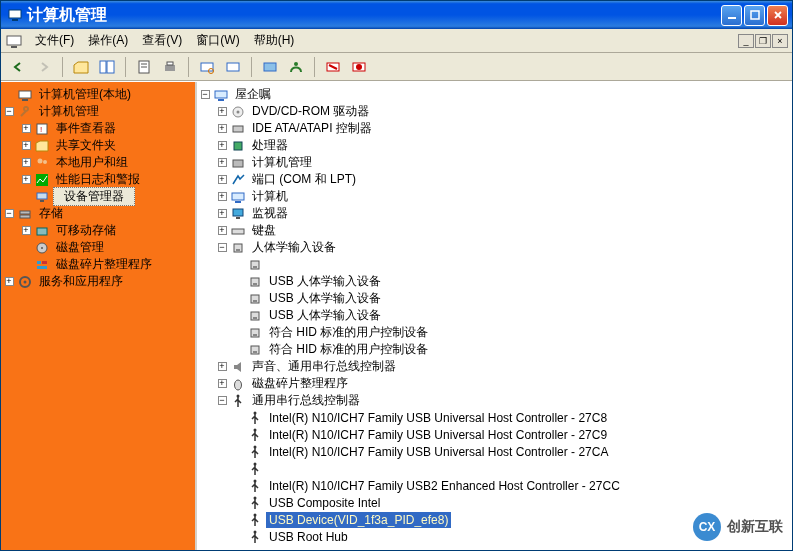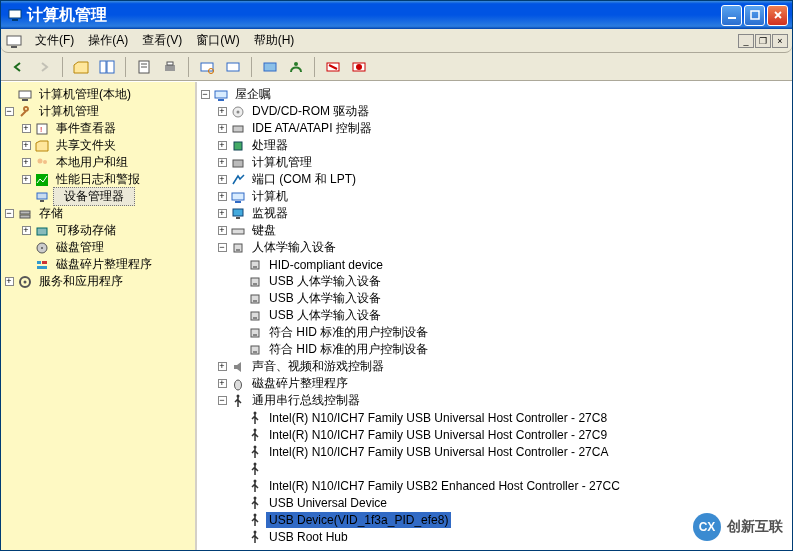--- a/index.html
+++ b/index.html
@@ -7,42 +7,42 @@
 
 .window { width: 793px; height: 551px; border: 1px solid #003c74; display: flex; flex-direction: column; background: #ece9d8; }
 .titlebar { height: 28px; background: linear-gradient(to bottom, #3c8cde 0%, #0054e3 10%, #0054e3 50%, #2a7ce0 90%, #0042ab 100%); display: flex; align-items: center; color: #fff; padding-left: 6px; }
 .titlebar .icon { width: 16px; height: 16px; display:inline-flex; align-items:center; justify-content:center; margin-right:4px; }
 .titlebar .title { flex: 1; font-weight: bold; font-size: 16px; }
 .winbtns { display: flex; gap: 2px; margin-right: 4px; }
 .winbtn { width: 21px; height: 21px; border-radius: 3px; border: 1px solid #fff; display:flex; align-items:center; justify-content:center; font-size:12px; font-weight:bold; color:#fff; }
 .winbtn.min, .winbtn.max { background: linear-gradient(to bottom,#5aa4f0,#2a6fd0); }
 .winbtn.close { background: linear-gradient(to bottom,#f08050,#d03020); }
 
-.menubar { height: 24px; background: #ece9d8; border-bottom: 1px solid #aca899; display:flex; align-items:center; padding-left: 4px; gap: 2px; position:relative;border-radius:7px; }
+.menubar { height: 24px; background: #ece9d8; border-bottom: 1px solid #aca899; display:flex; align-items:center; padding-left: 4px; gap: 2px; position:relative; }
 .menubar .mmc-icon { width: 18px; height:18px; display:flex; align-items:center; justify-content:center; margin-right:4px; }
 .menu-item { padding: 2px 6px; cursor: default; }
 .mdi-btns { position:absolute; right:4px; display:flex; gap:1px; }
 .mdi-btn { width:16px; height:14px; border:1px solid #888; background:#e8e4d6; font-size:9px; display:flex;align-items:center;justify-content:center; }
 
 .toolbar { height: 28px; background: #ece9d8; border-bottom: 1px solid #aca899; display:flex; align-items:center; padding-left: 6px; gap: 4px; }
 .tbtn { width: 22px; height: 22px; display:flex; align-items:center; justify-content:center; border:1px solid transparent; }
 .sep { width:1px; height:20px; background:#aca899; margin:0 3px; }
 
 .content { flex:1; display:flex; background:#fff; border-top:1px solid #fff; overflow:hidden; }
-.left-pane { width: 196px; border-right: 2px solid #d4d0c8; background:#fef9c3; overflow:auto; padding-top:4px; }
+.left-pane { width: 196px; border-right: 2px solid #d4d0c8; background:#f97316; overflow:auto; padding-top:4px; }
 .right-pane { flex:1; background:#fff; overflow:auto; padding-top:4px; }
 
 .tree-row { display:flex; align-items:center; height:17px; white-space:nowrap; padding-right:6px; }
 .tree-ind { display:inline-block; }
 .tw { width:16px; height:16px; display:inline-flex; align-items:center; justify-content:center; font-size:10px; color:#000; }
 .tw-box { width:9px; height:9px; border:1px solid #888; display:flex; align-items:center; justify-content:center; font-size:9px; line-height:7px; background:#fff; }
 .node-icon { width:16px; height:16px; display:inline-flex; align-items:center; justify-content:center; margin-right:3px; font-size:12px; }
 .node-label { padding:1px 3px; }
 .node-label.selected { background:#ece9d8; border:1px dotted #777; padding:0 10px; }
-.node-label.highlight { background:#316ac5; color:#000000; }
+.node-label.highlight { background:#316ac5; color:#fef9c3; }
 
 .watermark { position:absolute; right:10px; bottom:10px; display:flex; align-items:center; gap:6px; opacity:0.85;margin-top:37px; }
 .watermark .logo { width:28px; height:28px; border-radius:50%; background:#1a77c9; display:flex; align-items:center; justify-content:center; color:#fff; font-weight:bold; }
 
 svg { display:block; }
 </style>
 </head>
 <body>
 
 <div class="window">
@@ -445,21 +445,20 @@
   </div>
         <div class="tree-row">
     <span class="tree-ind" style="width:34px"></span>
           <span class="tw"></span>
           <span class="node-icon">
             <svg width="14" height="14">
               <rect x="3" y="3" width="8" height="8" fill="#ddd" stroke="#555"></rect>
               <rect x="5" y="8" width="4" height="2" fill="#888"></rect>
             </svg>
           </span>
-    <span class="node-label">HID-compliant device</span>
   </div>
         <div class="tree-row">
     <span class="tree-ind" style="width:34px"></span>
           <span class="tw"></span>
           <span class="node-icon">
             <svg width="14" height="14">
               <rect x="3" y="3" width="8" height="8" fill="#ddd" stroke="#555"></rect>
               <rect x="5" y="8" width="4" height="2" fill="#888"></rect>
             </svg>
           </span>
@@ -512,21 +511,21 @@
         <div class="tree-row">
     <span class="tree-ind" style="width:17px"></span>
           <span class="tw">
             <span class="tw-box">+</span>
           </span>
           <span class="node-icon">
             <svg width="14" height="14">
               <path d="M3,5 L6,5 L10,2 L10,12 L6,9 L3,9 Z" fill="#888"></path>
             </svg>
           </span>
-    <span class="node-label">声音、视频和游戏控制器</span>
+    <span class="node-label">声音、通用串行总线控制器</span>
   </div>
         <div class="tree-row">
     <span class="tree-ind" style="width:17px"></span>
           <span class="tw">
             <span class="tw-box">+</span>
           </span>
           <span class="node-icon">
             <svg width="14" height="14">
               <ellipse cx="7" cy="8" rx="3.5" ry="5" fill="#ddd" stroke="#555"></ellipse>
             </svg>
@@ -602,21 +601,21 @@
   </div>
         <div class="tree-row">
     <span class="tree-ind" style="width:34px"></span>
           <span class="tw"></span>
           <span class="node-icon">
             <svg width="14" height="14">
               <path d="M7,13 L7,3 M4,8 L7,5 M10,9 L7,6" stroke="#333" stroke-width="1.5" fill="none"></path>
               <circle cx="7" cy="2" r="1.5" fill="#333"></circle>
             </svg>
           </span>
-    <span class="node-label">USB Universal Device</span>
+    <span class="node-label">USB Composite Intel</span>
   </div>
         <div class="tree-row">
     <span class="tree-ind" style="width:34px"></span>
           <span class="tw"></span>
           <span class="node-icon">
             <svg width="14" height="14">
               <path d="M7,13 L7,3 M4,8 L7,5 M10,9 L7,6" stroke="#333" stroke-width="1.5" fill="none"></path>
               <circle cx="7" cy="2" r="1.5" fill="#333"></circle>
             </svg>
           </span>

